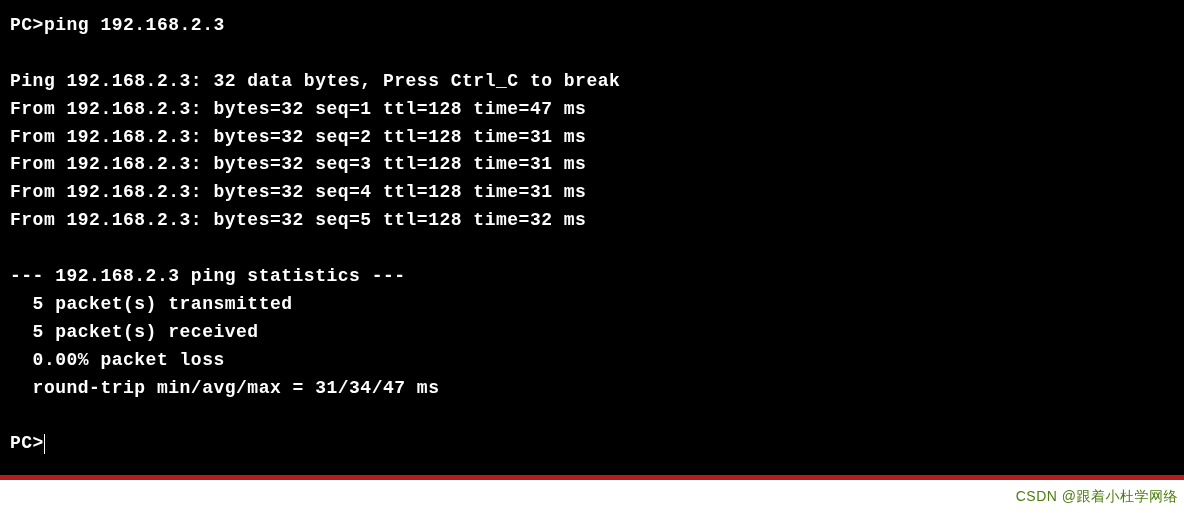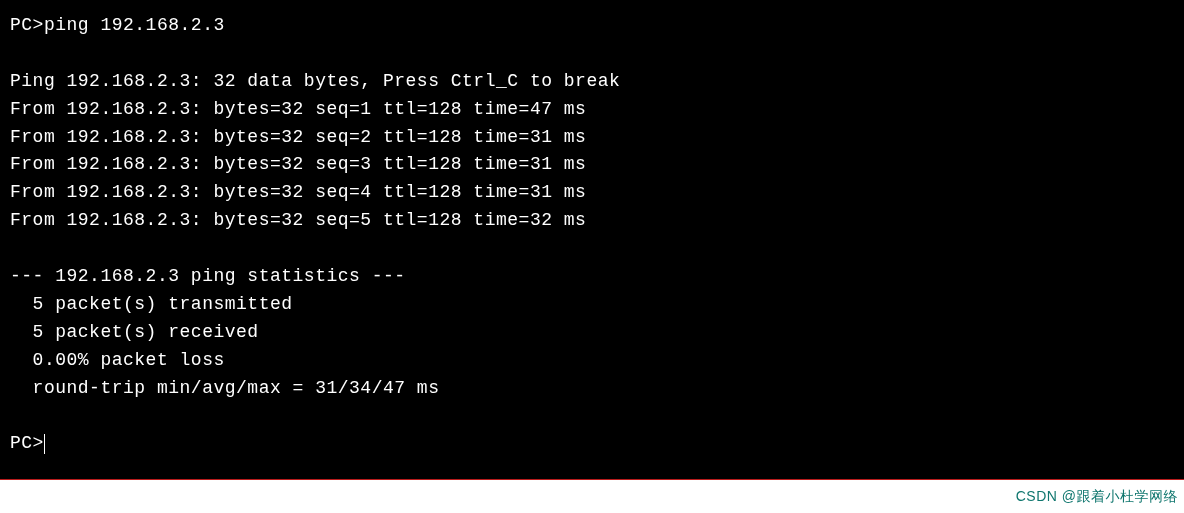--- a/index.html
+++ b/index.html
@@ -16,37 +16,37 @@
     }
     .terminal {
       background: #000000;
       color: #ffffff;
       width: 1184px;
       height: 480px;
       padding: 12px 10px;
       font-size: 18px;
       line-height: 1.55;
       letter-spacing: 0.5px;
-      font-weight: 400;
+      font-weight: 700;
       white-space: pre;
-      border-bottom: 1px solid #b91c1c;
+      border-bottom: 5px solid #b91c1c;
     }
     .cursor {
       display: inline-block;
       width: 1px;
       height: 20px;
       background: #ffffff;
       vertical-align: middle;
       margin-left: 0px;
     }
     .watermark {
       position: absolute;
       right: 6px;
       top: 488px;
-      color: #0f766e;
+      color: #4d7c0f;
       font-family: Arial, "Microsoft YaHei", sans-serif;
       font-size: 14px;
       letter-spacing: 0.5px;
     }
   </style>
 </head>
 <body>
 
 <div class="terminal"><span>PC&gt;</span><span>ping 192.168.2.3</span>
 <span></span>

